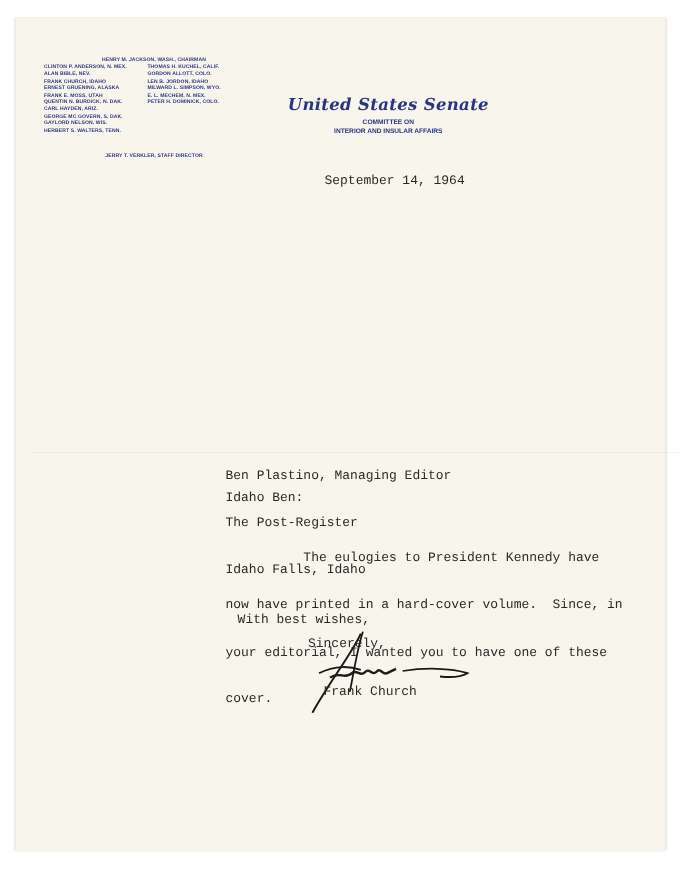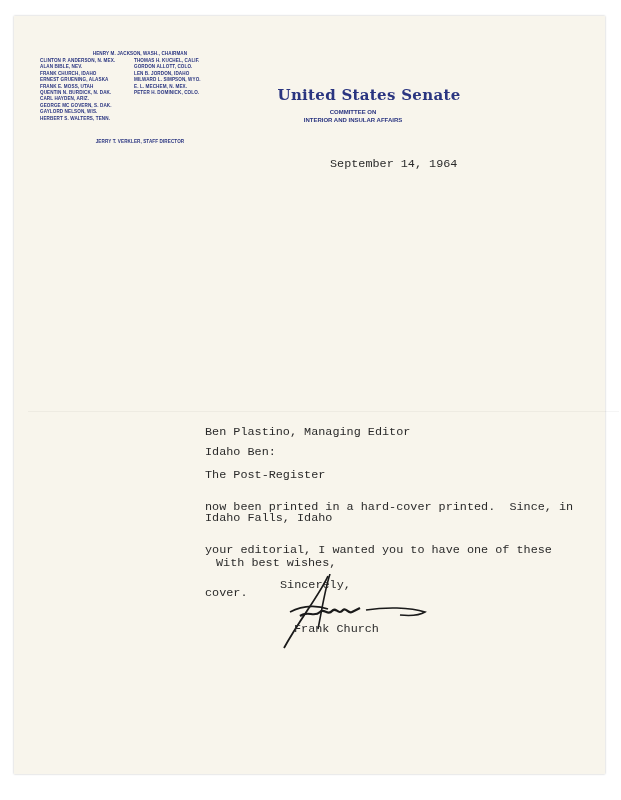--- a/index.html
+++ b/index.html
@@ -3,24 +3,24 @@
 <meta charset="utf-8">
 <style>
   html,body{margin:0;padding:0;}
   body{width:621px;height:800px;background:#ffffff;position:relative;overflow:hidden;font-family:"Liberation Sans",sans-serif;}
   .paper{position:absolute;left:14px;top:16px;width:591px;height:758px;background:#f8f5ec;box-shadow:0 0 2px rgba(0,0,0,0.25);}
   .lh{position:absolute;color:#2a3580;font-family:"Liberation Sans",sans-serif;font-weight:bold;font-size:4.6px;letter-spacing:0.1px;line-height:6.4px;}
   .chair{left:70px;top:51px;width:140px;text-align:center;}
   .col1{left:40px;top:58px;}
   .col2{left:134px;top:58px;}
   .staff{left:40px;top:139px;width:200px;text-align:center;}
-  .title{position:absolute;left:258px;top:86px;width:190px;text-align:center;font-family:"DejaVu Serif",serif;font-weight:bold;color:#2a3580;font-size:15px;letter-spacing:0.3px;margin-left:16px;}
+  .title{position:absolute;left:258px;top:86px;width:190px;text-align:center;font-family:"DejaVu Serif",serif;font-weight:bold;font-style:italic;color:#2a3580;font-size:15px;letter-spacing:0.3px;}
   .committee{position:absolute;left:258px;top:108px;width:190px;text-align:center;color:#2a3580;font-weight:bold;font-size:6px;line-height:8px;}
   .tw{position:absolute;font-family:"Liberation Mono",monospace;font-size:11.8px;color:#2a2a2a;line-height:14.2px;white-space:pre;}
-  .date{left:295px;top:157px;margin-left:35px;}
+  .date{left:295px;top:157px;}
   .addr{left:205px;top:397px;}
   .salute{left:205px;top:445px;}
   .body-text{left:205px;top:472px;}
   .closing{left:216px;top:556px;}
   .sincerely{left:280px;top:578px;}
   .signer{left:294px;top:622px;}
   .sig{position:absolute;left:270px;top:574px;width:160px;height:75px;}
   .fold{position:absolute;left:14px;top:395px;width:591px;height:1px;background:rgba(0,0,0,0.04);}
 </style>
 </head>
@@ -66,21 +66,22 @@
 
 <div class="tw addr">
   <div>Ben Plastino, Managing Editor</div>
   <div>The Post-Register</div>
   <div>Idaho Falls, Idaho</div>
 </div>
 
 <div class="tw salute">Idaho Ben:</div>
 
 <div class="tw body-text">
-  <div>now been printed in a hard-cover printed.  Since, in</div>
+  <div>          The eulogies to President Kennedy have</div>
+  <div>now have printed in a hard-cover volume.  Since, in</div>
   <div>your editorial, I wanted you to have one of these</div>
   <div>cover.</div>
 </div>
 
 <div class="tw closing">With best wishes,</div>
 <div class="tw sincerely">Sincerely,</div>
 
 <svg class="sig" viewBox="0 0 160 75">
   <path d="M58 2 C50 20,30 45,14 74" stroke="#1a1a1a" stroke-width="1.8" fill="none"></path>
   <path d="M60 0 C55 15,52 35,48 55" stroke="#1a1a1a" stroke-width="1.6" fill="none"></path>

